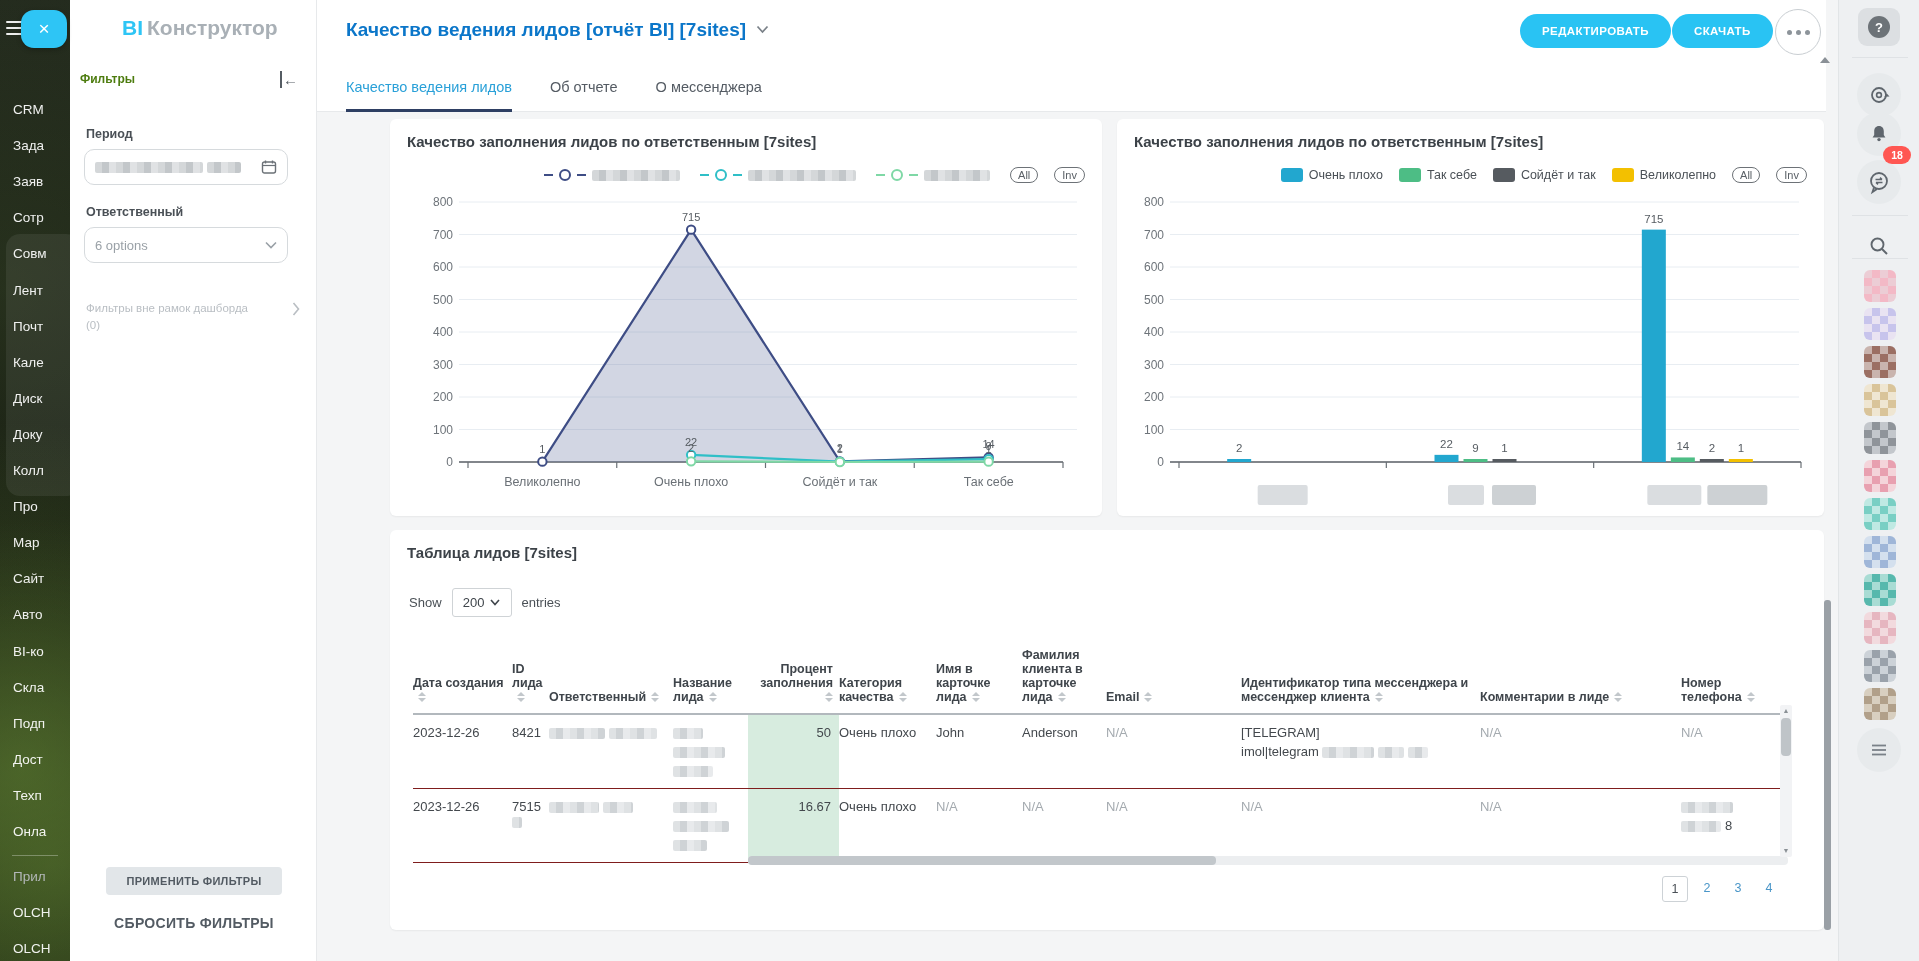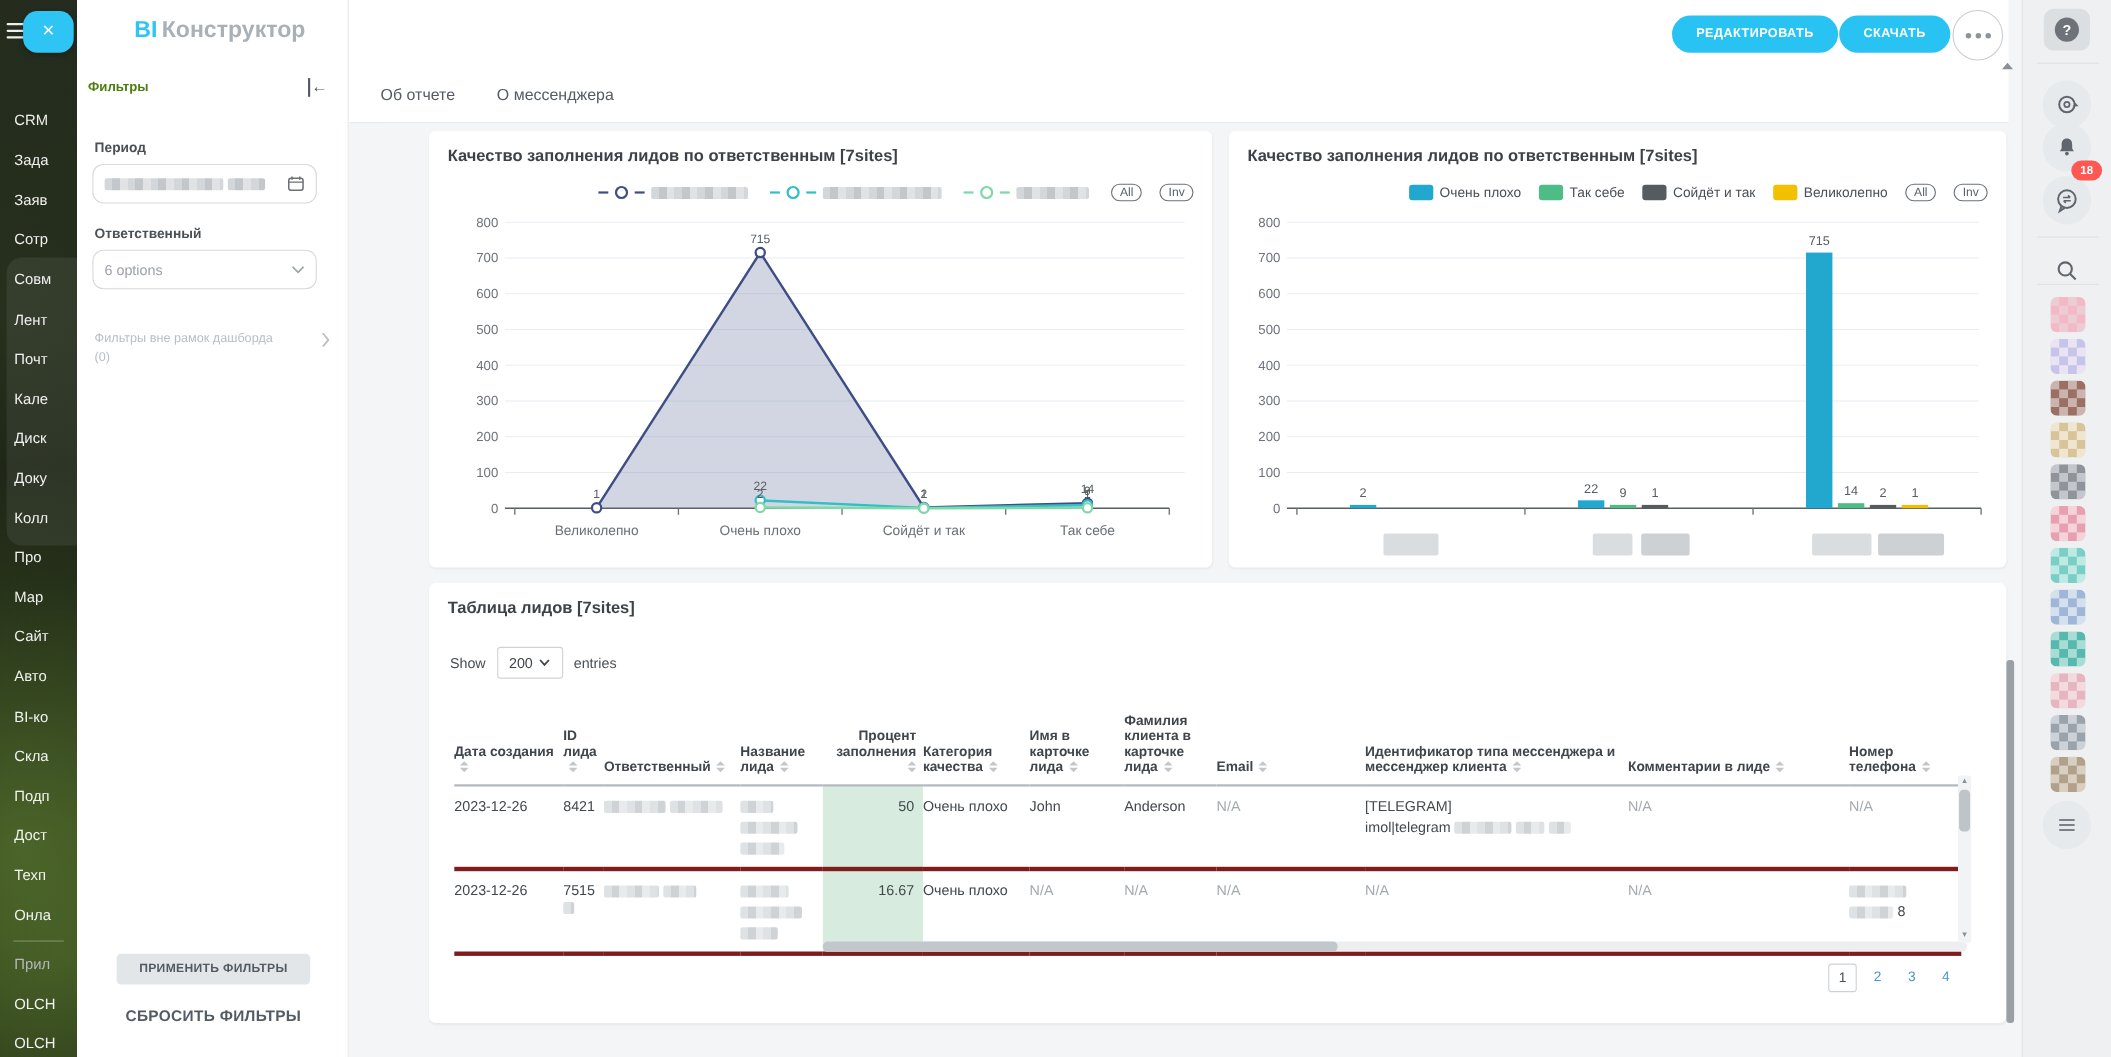--- a/index.html
+++ b/index.html
@@ -77,21 +77,21 @@
     background:repeating-linear-gradient(90deg,#d4d7d9 0 7px,#c3c7ca 7px 14px,#e0e2e4 14px 21px);}
   .blur.light{background:repeating-linear-gradient(90deg,#dfe2e4 0 7px,#cfd3d6 7px 14px,#e8eaec 14px 21px);}
   
   #show-row{position:absolute;left:19px;top:58px;display:flex;align-items:center;gap:10px;font-size:13px;color:#4a5056;}
   #page-size-select{border:1px solid #cfd3d6;border-radius:3px;width:58px;height:27px;display:flex;align-items:center;
     justify-content:center;gap:6px;cursor:pointer;font-size:13px;color:#3f454b;background:#fff;}
   #lead-table{position:absolute;left:23px;top:22px;}
   table{border-collapse:collapse;table-layout:fixed;width:1370px;}
   th{font-size:12.5px;color:#3f454b;font-weight:700;text-align:left;vertical-align:bottom;
     padding:0 6px 9px 0;border-bottom:2px solid #b2b8bd;height:78px;cursor:pointer;}
-  td{font-size:13px;color:#43484d;vertical-align:top;padding:10px 8px 6px 0;border-bottom:4px solid #7f1d1d;}
+  td{font-size:13px;color:#43484d;vertical-align:top;padding:10px 8px 6px 0;border-bottom:1px solid #7f1d1d;}
   td.na{color:#a4aaaf;}
   th.r,td.r{text-align:right;}
   td.hl{background:#d7ecdf;padding-right:8px;}
   .cell-line{margin-bottom:4px;line-height:15px;word-wrap:break-word;}
   .sort{display:inline-block;margin-left:5px;vertical-align:-1px;}
   .sort i{display:block;width:0;height:0;border-left:4px solid transparent;border-right:4px solid transparent;}
   .sort .up{border-bottom:4px solid #c2c7cb;margin-bottom:2px;}
   .sort .dn{border-top:4px solid #c2c7cb;}
   #pagination{position:absolute;right:43px;top:346px;display:flex;gap:7px;}
   .pg{min-width:24px;height:24px;display:flex;align-items:center;justify-content:center;font-size:12.5px;
@@ -201,29 +201,35 @@
   <svg id="outer-chevron" width="8" height="14" viewBox="0 0 8 14">
     <polyline points="1.5,1 6.5,7 1.5,13" fill="none" stroke="#b9bec3" stroke-width="1.6"></polyline>
   </svg>
 
   <button id="apply-btn">ПРИМЕНИТЬ ФИЛЬТРЫ</button>
   <button id="reset-btn">СБРОСИТЬ ФИЛЬТРЫ</button>
 </div>
 
 <div id="main">
   <div id="main-header">
+    <div id="page-title">
+      <span>Качество ведения лидов [отчёт BI] [7sites]</span><span id="title-chevron"><svg width="13" height="9" viewBox="0 0 13 9">
+            <polyline points="1.5,1.5 6.5,7 11.5,1.5" fill="none" stroke="#7a8188" stroke-width="1.7"></polyline>
+          </svg></span>
+    </div>
     <button id="edit-btn" class="pill-btn">РЕДАКТИРОВАТЬ</button>
     <button id="download-btn" class="pill-btn">СКАЧАТЬ</button>
     <div id="dots-btn">
         <i></i>
         <i></i>
         <i></i>
       </div>
   </div>
   <div id="tabbar">
+      <div class="tab active">Качество ведения лидов</div>
       <div class="tab">Об отчете</div>
       <div class="tab">О мессенджера</div>
     </div>
   <div id="content">
     <div class="card" id="card1">
       <div class="card-title">Качество заполнения лидов по ответственным [7sites]</div>
       <div class="legend" id="legend1">
           <div class="leg-item">
             <span class="leg-line" style="background: rgb(62, 77, 133);"></span>
             <span class="leg-dot" style="border-color: rgb(62, 77, 133);"></span>

